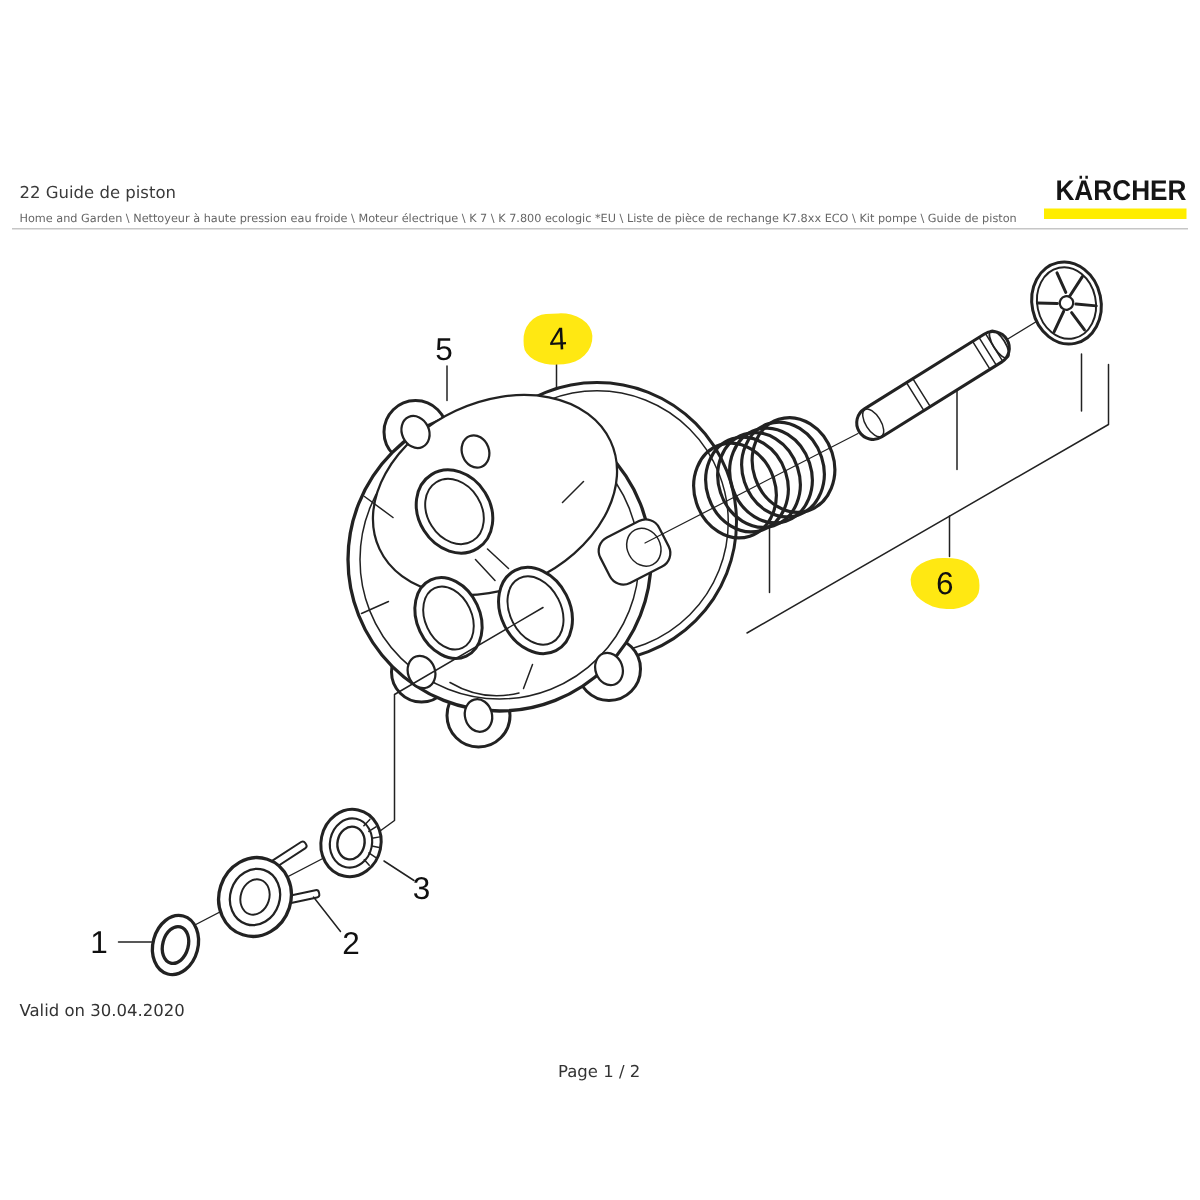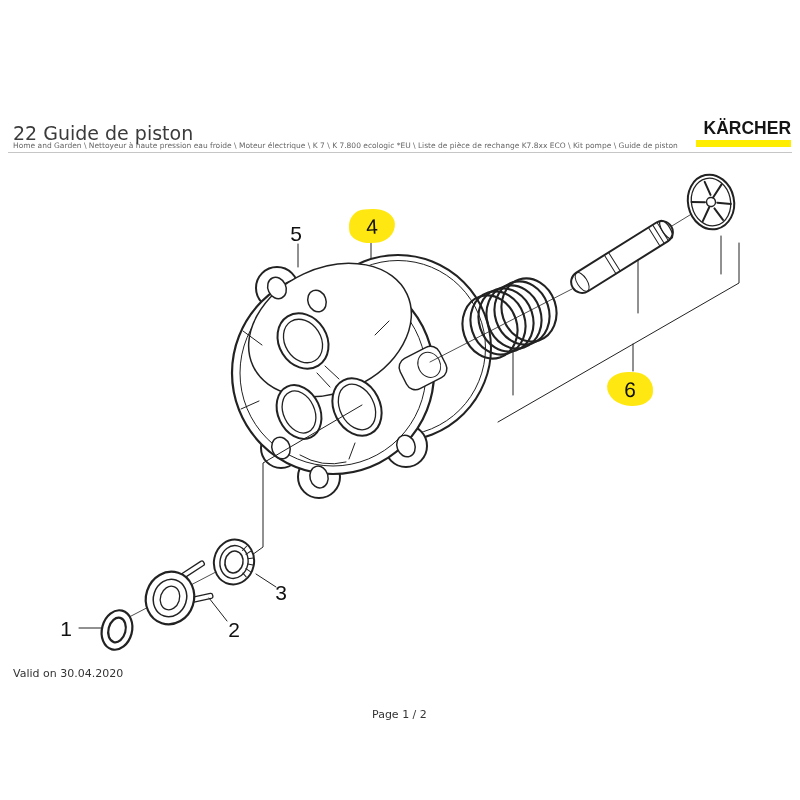--- a/index.html
+++ b/index.html
@@ -1,20 +1,20 @@
 <!DOCTYPE html>
 <html style="--hl: #FFE812; --brand: #FFED00;"><head>
 <meta charset="utf-8">
 <style>
   html,body{margin:0;padding:0;background:#fff;}
   body{width:800px;height:800px;position:relative;overflow:hidden;
        font-family:"DejaVu Sans","Liberation Sans",sans-serif;color:#333;}
   .abs{position:absolute;}
   
-  #page-title{left:13px;top:122px;font-size:19px;color:#3b3b3b;}
+  #page-title{left:13px;top:122px;font-size:11px;color:#3b3b3b;}
   #breadcrumb{left:13px;top:141px;font-size:7.5px;color:#666;white-space:nowrap;letter-spacing:0;}
   #header-rule{left:8px;right:8px;top:152px;height:0;border-top:1px solid #c6c6c6;}
   
   #logo{right:9px;top:118px;text-align:right;}
   #logo-text{font-family:"Liberation Sans",sans-serif;font-weight:bold;font-size:19px;
              color:#151515;letter-spacing:0px;display:inline-block;transform:scaleX(.92);
              transform-origin:right center;line-height:1;}
   #logo-bar{width:95px;height:7px;background:var(--brand,#FFED00);margin-top:2px;margin-left:auto;}
   
   #valid-on{left:13px;top:667px;font-size:11px;color:#333;}

